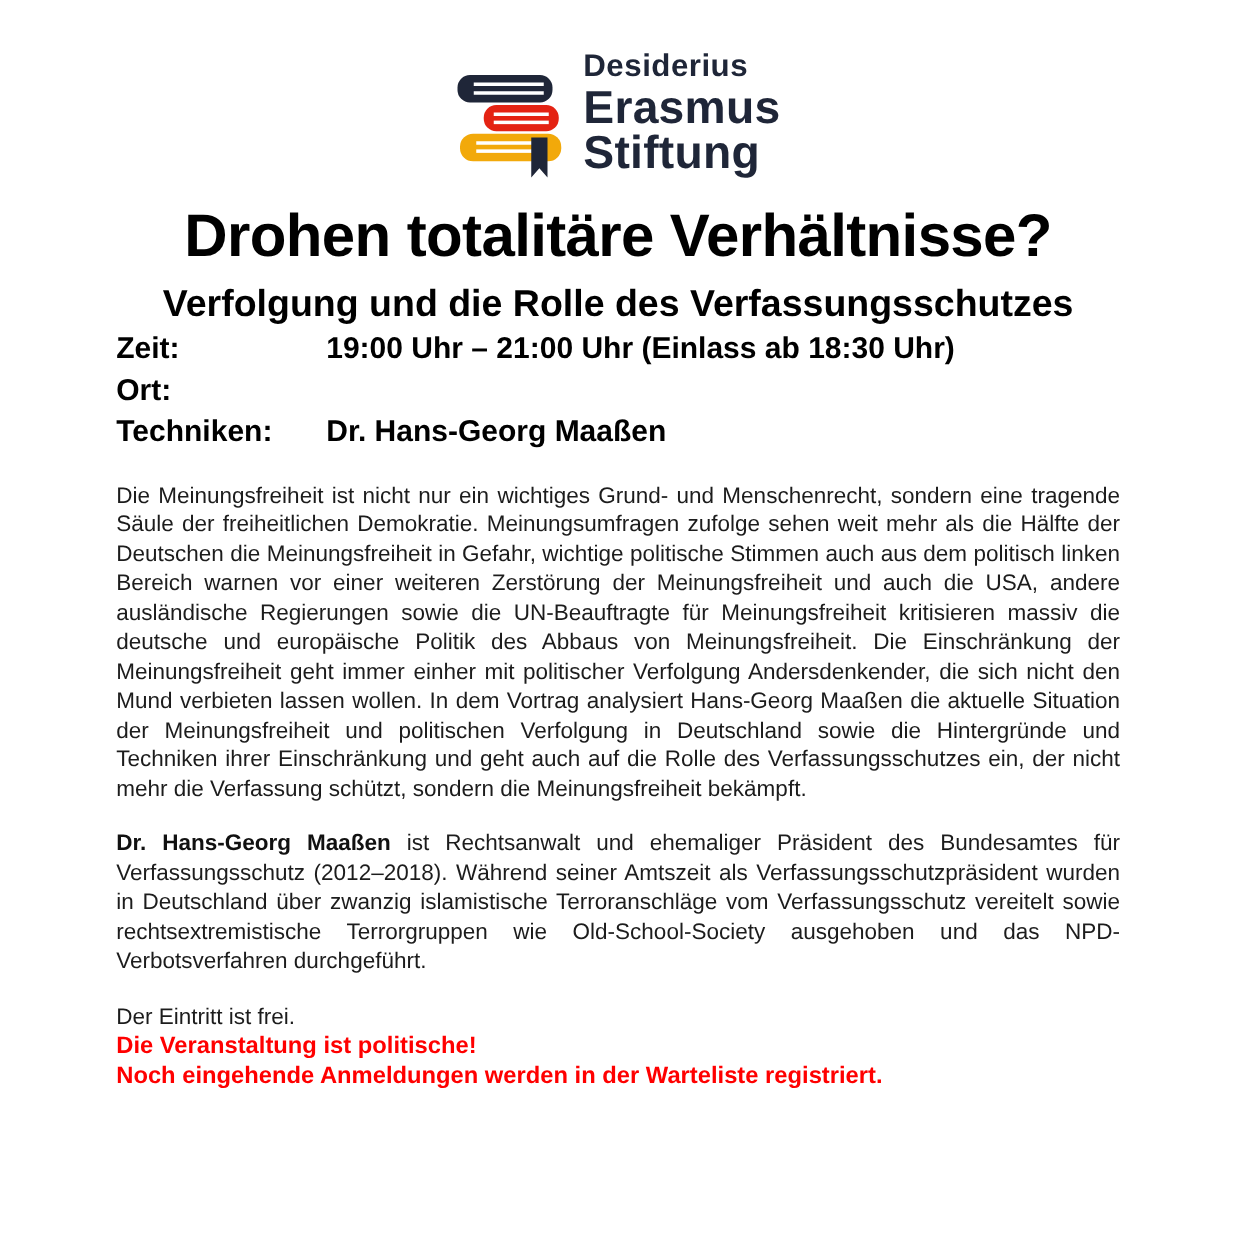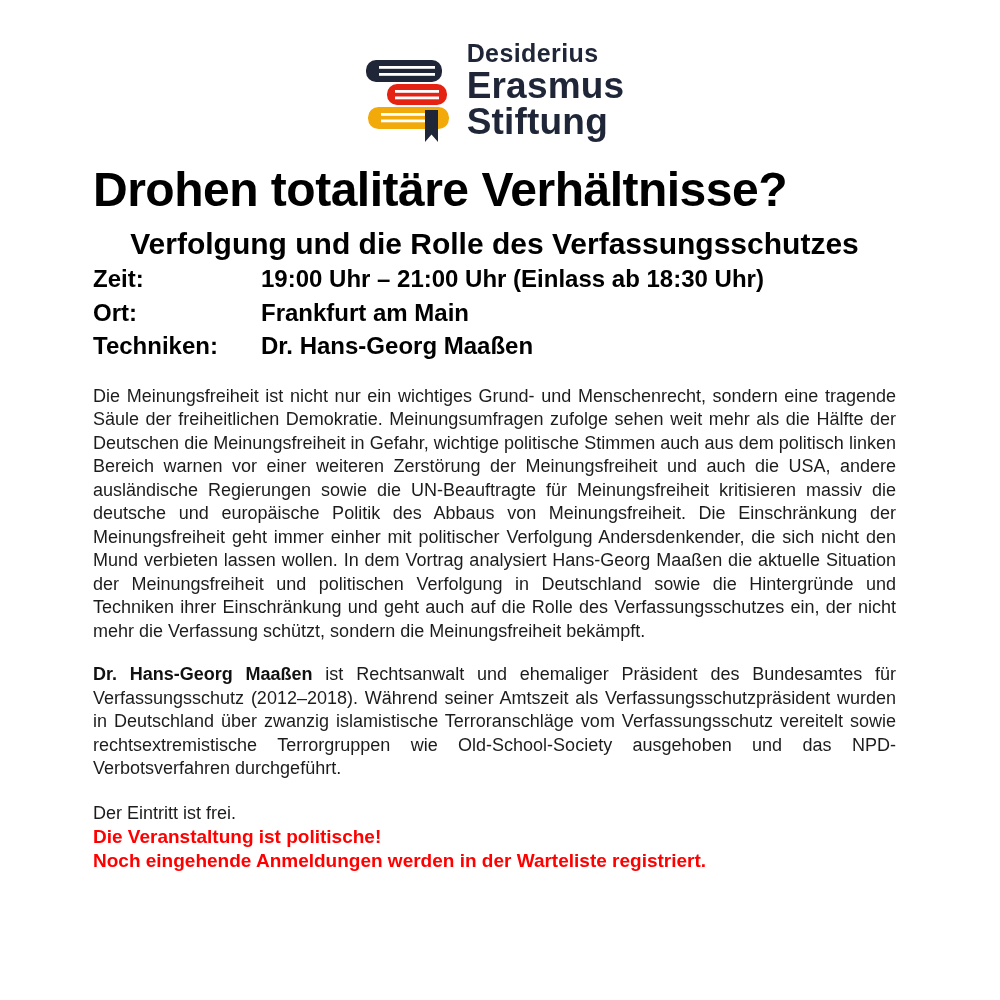--- a/index.html
+++ b/index.html
@@ -19,21 +19,21 @@
   .logo{display:flex;justify-content:center;align-items:flex-start;gap:14px;}
   .logo-icon svg{width:88px;height:96px;display:block;margin-top:12px;}
   .bk-navy{fill:var(--accent-navy);}
   .bk-red{fill:var(--book-red);}
   .bk-gold{fill:var(--book-gold);}
   .bk-gap{fill:#ffffff;}
   .logo-text{display:flex;flex-direction:column;padding-top:2px;}
   .logo-top{font-size:25px;font-weight:600;letter-spacing:.4px;color:var(--accent-navy);line-height:30px;}
   .logo-big{font-size:37px;font-weight:700;letter-spacing:.2px;color:var(--accent-navy);line-height:36px;}
   
-  .title{font-size:48px;font-weight:700;text-align:left;margin:20px 0 0;line-height:52px;letter-spacing:-.5px;}
+  .title{font-size:48px;font-weight:700;text-align:center;margin:20px 0 0;line-height:52px;letter-spacing:-.5px;}
   .subtitle{font-size:30px;font-weight:700;text-align:center;margin-top:10px;line-height:36px;}
   
   .section-heading{margin-top:30px;font-size:24px;font-weight:700;line-height:33px;
     text-decoration:underline;text-decoration-thickness:2px;text-underline-offset:3px;}
   .drow{display:flex;font-size:24px;font-weight:700;line-height:33.5px;}
   .dlabel{flex:0 0 168px;}
   .dvalue{flex:1;}
   
   .body-par{text-align:justify;font-size:18px;line-height:23.5px;margin:22px 0 0;color:#1c1c1c;}
   .bio{margin-top:20px;}
@@ -81,21 +81,20 @@
   </div>
 
 
   <div class="details">
     <div class="drow">
       <span class="dlabel">Zeit:</span>
       <span class="dvalue">19:00 Uhr – 21:00 Uhr (Einlass ab 18:30 Uhr)</span>
     </div>
     <div class="drow">
       <span class="dlabel">Ort:</span>
-      <span class="dvalue">Frankfurt am Main</span>
     </div>
     <div class="drow">
       <span class="dlabel">Techniken:</span>
       <span class="dvalue">Dr. Hans-Georg Maaßen</span>
     </div>
   </div>
 
   <p class="body-par">Die Meinungsfreiheit ist nicht nur ein wichtiges Grund- und Menschenrecht, sondern eine tragende Säule der freiheitlichen Demokratie. Meinungsumfragen zufolge sehen weit mehr als die Hälfte der Deutschen die Meinungsfreiheit in Gefahr, wichtige politische Stimmen auch aus dem politisch linken Bereich warnen vor einer weiteren Zerstörung der Meinungsfreiheit und auch die USA, andere ausländische Regierungen sowie die UN-Beauftragte für Meinungsfreiheit kritisieren massiv die deutsche und europäische Politik des Abbaus von Meinungsfreiheit. Die Einschränkung der Meinungsfreiheit geht immer einher mit politischer Verfolgung Andersdenkender, die sich nicht den Mund verbieten lassen wollen. In dem Vortrag analysiert Hans-Georg Maaßen die aktuelle Situation der Meinungsfreiheit und politischen Verfolgung in Deutschland sowie die Hintergründe und Techniken ihrer Einschränkung und geht auch auf die Rolle des Verfassungsschutzes ein, der nicht mehr die Verfassung schützt, sondern die Meinungsfreiheit bekämpft.</p>
 
   <p class="body-par bio"><strong>Dr. Hans-Georg Maaßen</strong><span> ist Rechtsanwalt und ehemaliger Präsident des Bundesamtes für Verfassungsschutz (2012–2018). Während seiner Amtszeit als Verfassungsschutzpräsident wurden in Deutschland über zwanzig islamistische Terroranschläge vom Verfassungsschutz vereitelt sowie rechtsextremistische Terrorgruppen wie Old-School-Society ausgehoben und das NPD-Verbotsverfahren durchgeführt.</span></p>

